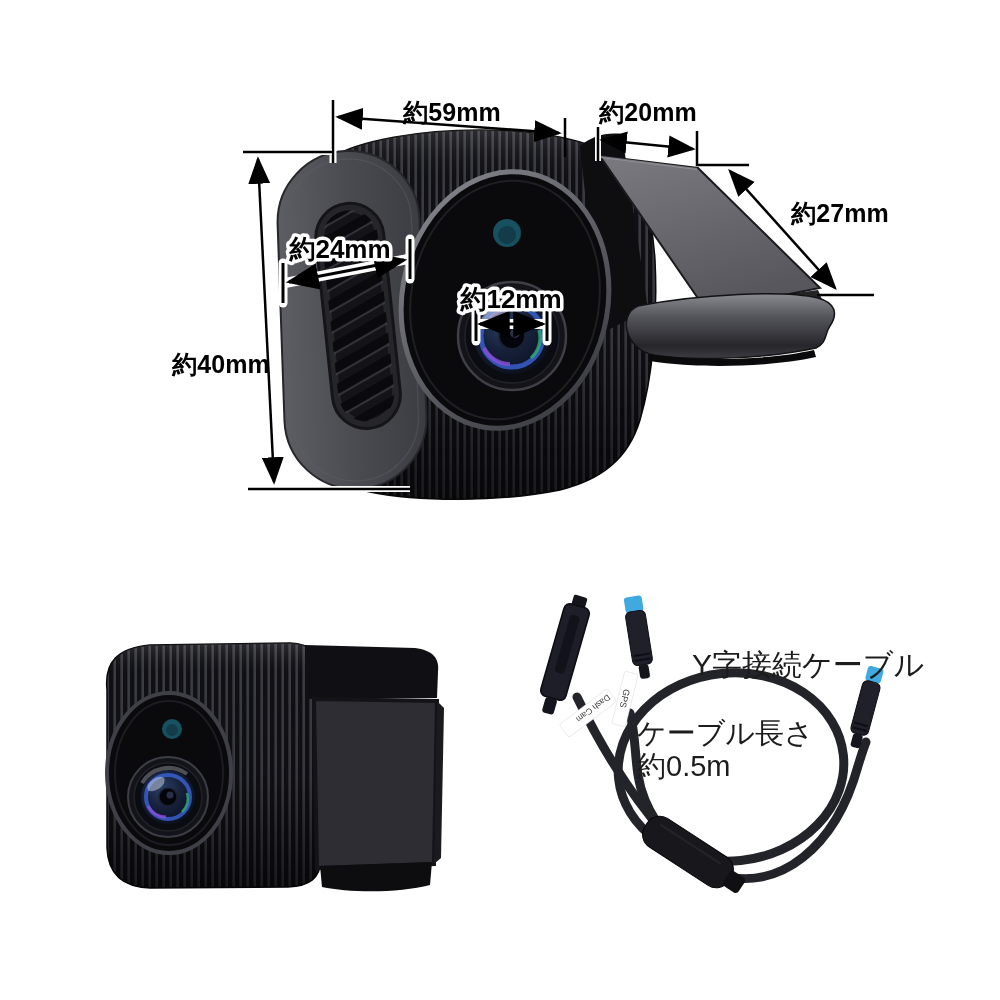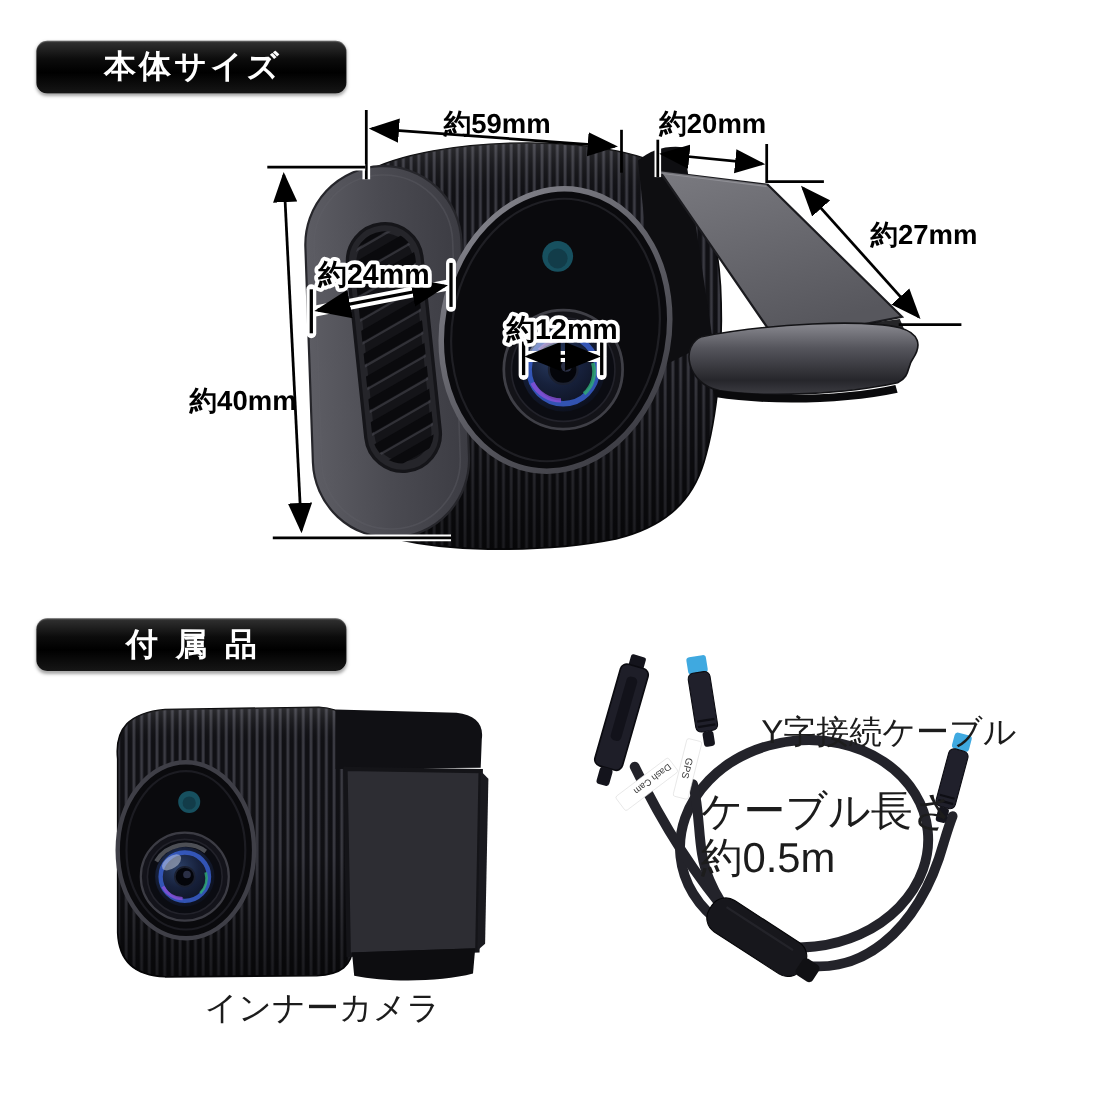--- a/index.html
+++ b/index.html
@@ -11,21 +11,21 @@
           box-shadow:inset 0 1px 1px rgba(255,255,255,.28), 0 2px 3px rgba(0,0,0,.35);
           color:#ffffff;font-weight:bold;font-size:29px;}
   .banner-top{top:37px}
   .banner-bottom{top:562px}
   .ls-small{letter-spacing:3px;margin-right:-3px;}
   .ls-wide{letter-spacing:16px;margin-right:-16px;}
   .art{position:absolute;left:0;top:0;width:1000px;height:1000px;}
   .caption{position:absolute;color:#1c1c1c;font-size:30px;}
   .inner-cam-caption{left:186px;top:896px;}
   .cable-title{left:692px;top:613px;margin-top:32px;}
-  .cable-length{left:637px;top:717px;font-size:38px;line-height:1.13;}
+  .cable-length{left:637px;top:717px;font-size:29px;line-height:1.13;}
   .dim{font-family:"Liberation Sans",sans-serif;font-size:25px;font-weight:bold;fill:#000;text-anchor:middle;}
   .dimo{font-family:"Liberation Sans",sans-serif;font-size:26px;font-weight:bold;fill:#000;
         stroke:#fff;stroke-width:7px;paint-order:stroke;stroke-linejoin:round;text-anchor:middle;}
   .tagtxt{font-family:"Liberation Sans",sans-serif;fill:#3a3a3a;}
 </style>
 </head>
 <body>
 
 <div class="canvas">
 
@@ -275,27 +275,20 @@
       <g transform="translate(866,706) rotate(15)">
         <rect x="-8" y="-40" width="16" height="15" rx="3" fill="#3FA9E0"></rect>
         <rect x="-9" y="-25" width="18" height="54" rx="5" fill="#20202b" stroke="#0c0c12"></rect>
         <line x1="-7" y1="19" x2="7" y2="19" stroke="#0e0e14" stroke-width="2"></line>
         <line x1="-7" y1="24" x2="7" y2="24" stroke="#0e0e14" stroke-width="2"></line>
         <rect x="-5" y="29" width="10" height="14" rx="3" fill="#15151d"></rect>
       </g>
     </g>
   </svg>
 
-  <div class="banner banner-top">
-    <span class="ls-small">本体サイズ</span>
-  </div>
-  <div class="banner banner-bottom">
-    <span class="ls-wide">付属品</span>
-  </div>
-
-  <div class="caption inner-cam-caption">インナーカメラ</div>
+
   <div class="caption cable-title">Y字接続ケーブル</div>
   <div class="caption cable-length">
     <span>ケーブル長さ</span><br>
     <span>約0.5m</span>
   </div>
 
 </div>
 
 </body></html>

